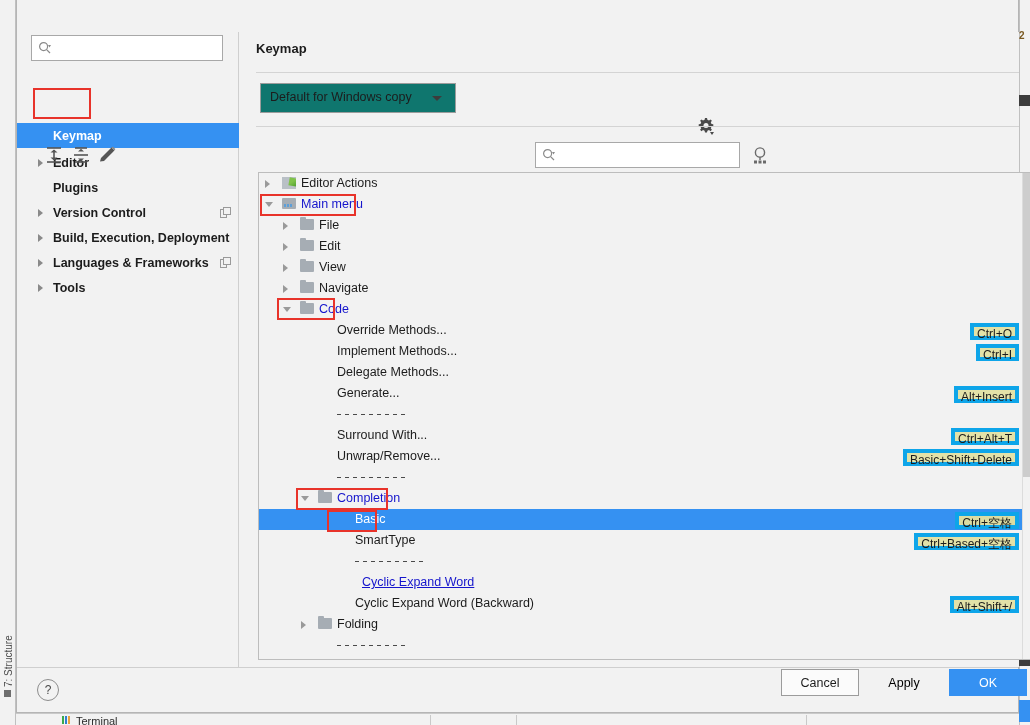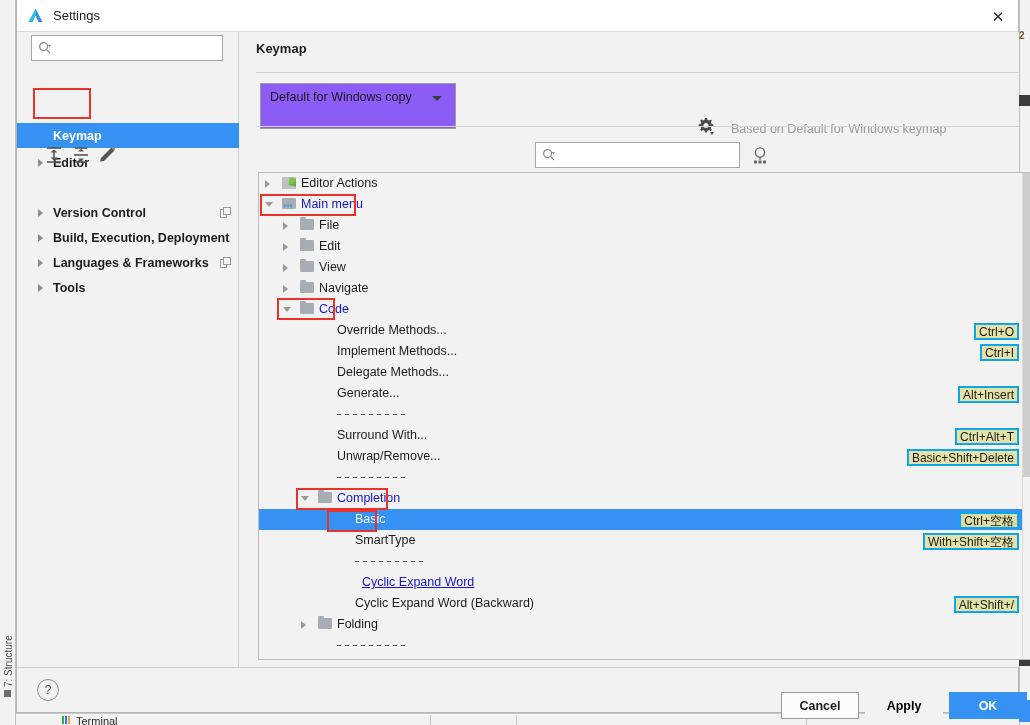--- a/index.html
+++ b/index.html
@@ -164,22 +164,22 @@
     font-size: 13px; font-weight: bold; color: #1c1c1c;
   }
   .hr {
     position: absolute; background: #d4d4d4; height: 1px;
   }
   #hr-under-heading { left: 16px; top: 40px; width: 763px; }
   #hr-under-combo   { left: 16px; top: 94px; width: 763px; }
 
   #keymap-combo {
     position: absolute; left: 20px; top: 51px;
-    width: 196px; height: 46px;
-    background: #8b5cf6; border: 1px solid #9c9c9c;
+    width: 196px; height: 30px;
+    background: #0f766e; border: 1px solid #9c9c9c;
   }
   #keymap-combo .combo-text {
     position: absolute; left: 9px; top: 6px;
     font-size: 12.5px; color: #1c1c1c; white-space: nowrap;
   }
   #keymap-combo .combo-caret {
     position: absolute; right: 13px; top: 12px;
     width: 0; height: 0;
     border-top: 5px solid #3c3c3c;
     border-left: 5px solid transparent;
@@ -285,21 +285,21 @@
   .tree-label { position: absolute; top: 3px; }
   .tree-label.blue { color: #1515cc; }
   .tree-sep {
     position: absolute; top: 10px; height: 1px;
     width: 68px;
     background: repeating-linear-gradient(to right, #4a4a4a 0 4px, transparent 4px 8px);
   }
   .shortcut {
     position: absolute; top: 3px;
     background: #e3e2a8;
-    border: 2px solid #0ea5e9;
+    border: 4px solid #0ea5e9;
     padding: 0 3px;
     font-size: 12px; color: #1c1c1c;
     line-height: 15px; height: 17px;
   }
   .tree-row.selected .shortcut { background: #dbdca2; }
 
   
   #bottom-bar {
     position: absolute; left: 0; top: 667px;
     width: 1001px; height: 44px;
@@ -307,25 +307,25 @@
     border-top: 1px solid #cfcfcf;
   }
   #help-btn {
     position: absolute; left: 20px; top: 11px;
     width: 22px; height: 22px;
     border: 1px solid #8d8d8d; border-radius: 50%;
     display: flex; align-items: center; justify-content: center;
     font-size: 12px; color: #4a4a4a;
   }
   .dlg-btn {
-    position: absolute; top: 24px; height: 27px;
+    position: absolute; top: 1px; height: 27px;
     display: flex; align-items: center; justify-content: center;
     font-size: 12.5px;
     border: 1px solid #9c9c9c;
-    background: #fbfbfb; color: #1c1c1c; font-weight: bold;
+    background: #fbfbfb; color: #1c1c1c;
   }
   #cancel-btn { left: 764px; width: 78px; }
   #apply-btn  { left: 848px; width: 78px; border-color: transparent; background: #f2f2f2; color: #000000; }
   #ok-btn     { left: 932px; width: 78px; background: #3591f2; border-color: #3591f2; color: #ffffff; }
 </style>
 </head>
 <body>
 
 <div id="ide-backdrop">
   <div class="ide-left-strip">
@@ -340,31 +340,20 @@
   <div class="ide-bottom-text">Terminal</div>
   <div class="ide-right-col"></div>
   <div class="ide-right-label">2</div>
   <div class="ide-right-dark a"></div>
   <div class="ide-right-dark b"></div>
   <div class="ide-right-blue"></div>
 </div>
 
 <div id="dialog">
 
-  <div id="titlebar">
-    <div id="app-logo">
-      <svg width="17" height="16" viewBox="0 0 17 16">
-        <path d="M8.5 1 L15.5 14 L11.6 14 L8.5 7.6 L5.4 14 L1.5 14 Z" fill="#3ddc84"></path>
-        <path d="M8.5 1 L15.5 14 L11.6 14 L8.5 7.6 Z" fill="#4285f4"></path>
-        <path d="M8.5 1 L8.5 7.6 L5.4 14 L1.5 14 Z" fill="#25c2e8"></path>
-      </svg>
-    </div>
-    <div id="title-text">Settings</div>
-    <div id="close-btn">✕</div>
-  </div>
 
   <div id="left-panel">
 
     <div id="settings-search">
       <span class="magnifier">
         <svg width="14" height="14" viewBox="0 0 14 14">
           <circle cx="5.6" cy="5.6" r="4" fill="none" stroke="#8a8a8a" stroke-width="1.2"></circle>
           <line x1="8.6" y1="8.6" x2="12" y2="12" stroke="#8a8a8a" stroke-width="1.2"></line>
           <path d="M10 4 L13 4 L11.5 6.4 Z" fill="#8a8a8a"></path>
         </svg>
@@ -375,20 +364,23 @@
 
     <div class="nav-item selected" style="top:91px">
       <span class="nav-label">Keymap</span>
     </div>
 
     <div class="nav-item" style="top:118px">
       <span class="nav-arrow"></span>
       <span class="nav-label">Editor</span>
     </div>
 
+    <div class="nav-item" style="top:143px">
+      <span class="nav-label">Plugins</span>
+    </div>
 
     <div class="nav-item" style="top:168px">
       <span class="nav-arrow"></span>
       <span class="nav-label">Version Control</span>
       <span class="nav-copy-icon">
         <svg width="11" height="11" viewBox="0 0 11 11">
           <rect x="0.5" y="2.5" width="6" height="8" fill="none" stroke="#9a9a9a" stroke-width="1"></rect>
           <rect x="3.5" y="0.5" width="7" height="7" fill="#f2f2f2" stroke="#9a9a9a" stroke-width="1"></rect>
         </svg>
       </span>
@@ -427,21 +419,20 @@
 
     <div id="gear-btn">
       <svg width="22" height="22" viewBox="0 0 22 22">
         <g fill="#4a4a4a">
           <path d="M10 3 h2 l0.4 1.8 1.6 0.7 1.5-1.1 1.4 1.4 -1.1 1.5 0.7 1.6 1.8 0.4 v2 l-1.8 0.4 -0.7 1.6 1.1 1.5 -1.4 1.4 -1.5-1.1 -1.6 0.7 -0.4 1.8 h-2 l-0.4-1.8 -1.6-0.7 -1.5 1.1 -1.4-1.4 1.1-1.5 -0.7-1.6 -1.8-0.4 v-2 l1.8-0.4 0.7-1.6 -1.1-1.5 1.4-1.4 1.5 1.1 1.6-0.7 Z"></path>
         </g>
         <circle cx="11" cy="10.5" r="2.5" fill="#f2f2f2"></circle>
         <path d="M15 17 l4 0 l-2 3 Z" fill="#4a4a4a"></path>
       </svg>
     </div>
-    <div id="based-on-text">Based on Default for Windows keymap</div>
 
     <div class="hr" id="hr-under-combo"></div>
   </div>
 
   <div class="tool-btn" id="expand-all-btn" style="left:26px;">
     <svg width="22" height="22" viewBox="0 0 22 22">
       <line x1="4" y1="4" x2="18" y2="4" stroke="#555" stroke-width="1.6"></line>
       <line x1="4" y1="18" x2="18" y2="18" stroke="#555" stroke-width="1.6"></line>
       <line x1="11" y1="6" x2="11" y2="16" stroke="#555" stroke-width="1.6"></line>
       <path d="M7.5 8.5 L11 5.5 L14.5 8.5 Z" fill="#555"></path>
@@ -571,21 +562,21 @@
             <span class="folder-ico" style="display: block;"></span>
           </span>
           <span class="tree-label blue" style="left: 78px;">Completion</span>
         </div>
         <div class="tree-row selected" style="top: 336px;">
           <span class="tree-label" style="left: 96px;">Basic</span>
           <span class="shortcut" style="right: 18px;">Ctrl+空格</span>
         </div>
         <div class="tree-row" style="top: 357px;">
           <span class="tree-label" style="left: 96px;">SmartType</span>
-          <span class="shortcut" style="right: 18px;">With+Shift+空格</span>
+          <span class="shortcut" style="right: 18px;">Ctrl+Based+空格</span>
         </div>
         <div class="tree-row" style="top: 378px;">
           <div class="tree-sep" style="left: 96px;"></div>
         </div>
         <div class="tree-row" style="top: 399px;">
           <span class="tree-label blue" style="left: 103px; text-decoration: underline;">Cyclic Expand Word</span>
         </div>
         <div class="tree-row" style="top: 420px;">
           <span class="tree-label" style="left: 96px;">Cyclic Expand Word (Backward)</span>
           <span class="shortcut" style="right: 18px;">Alt+Shift+/</span>

